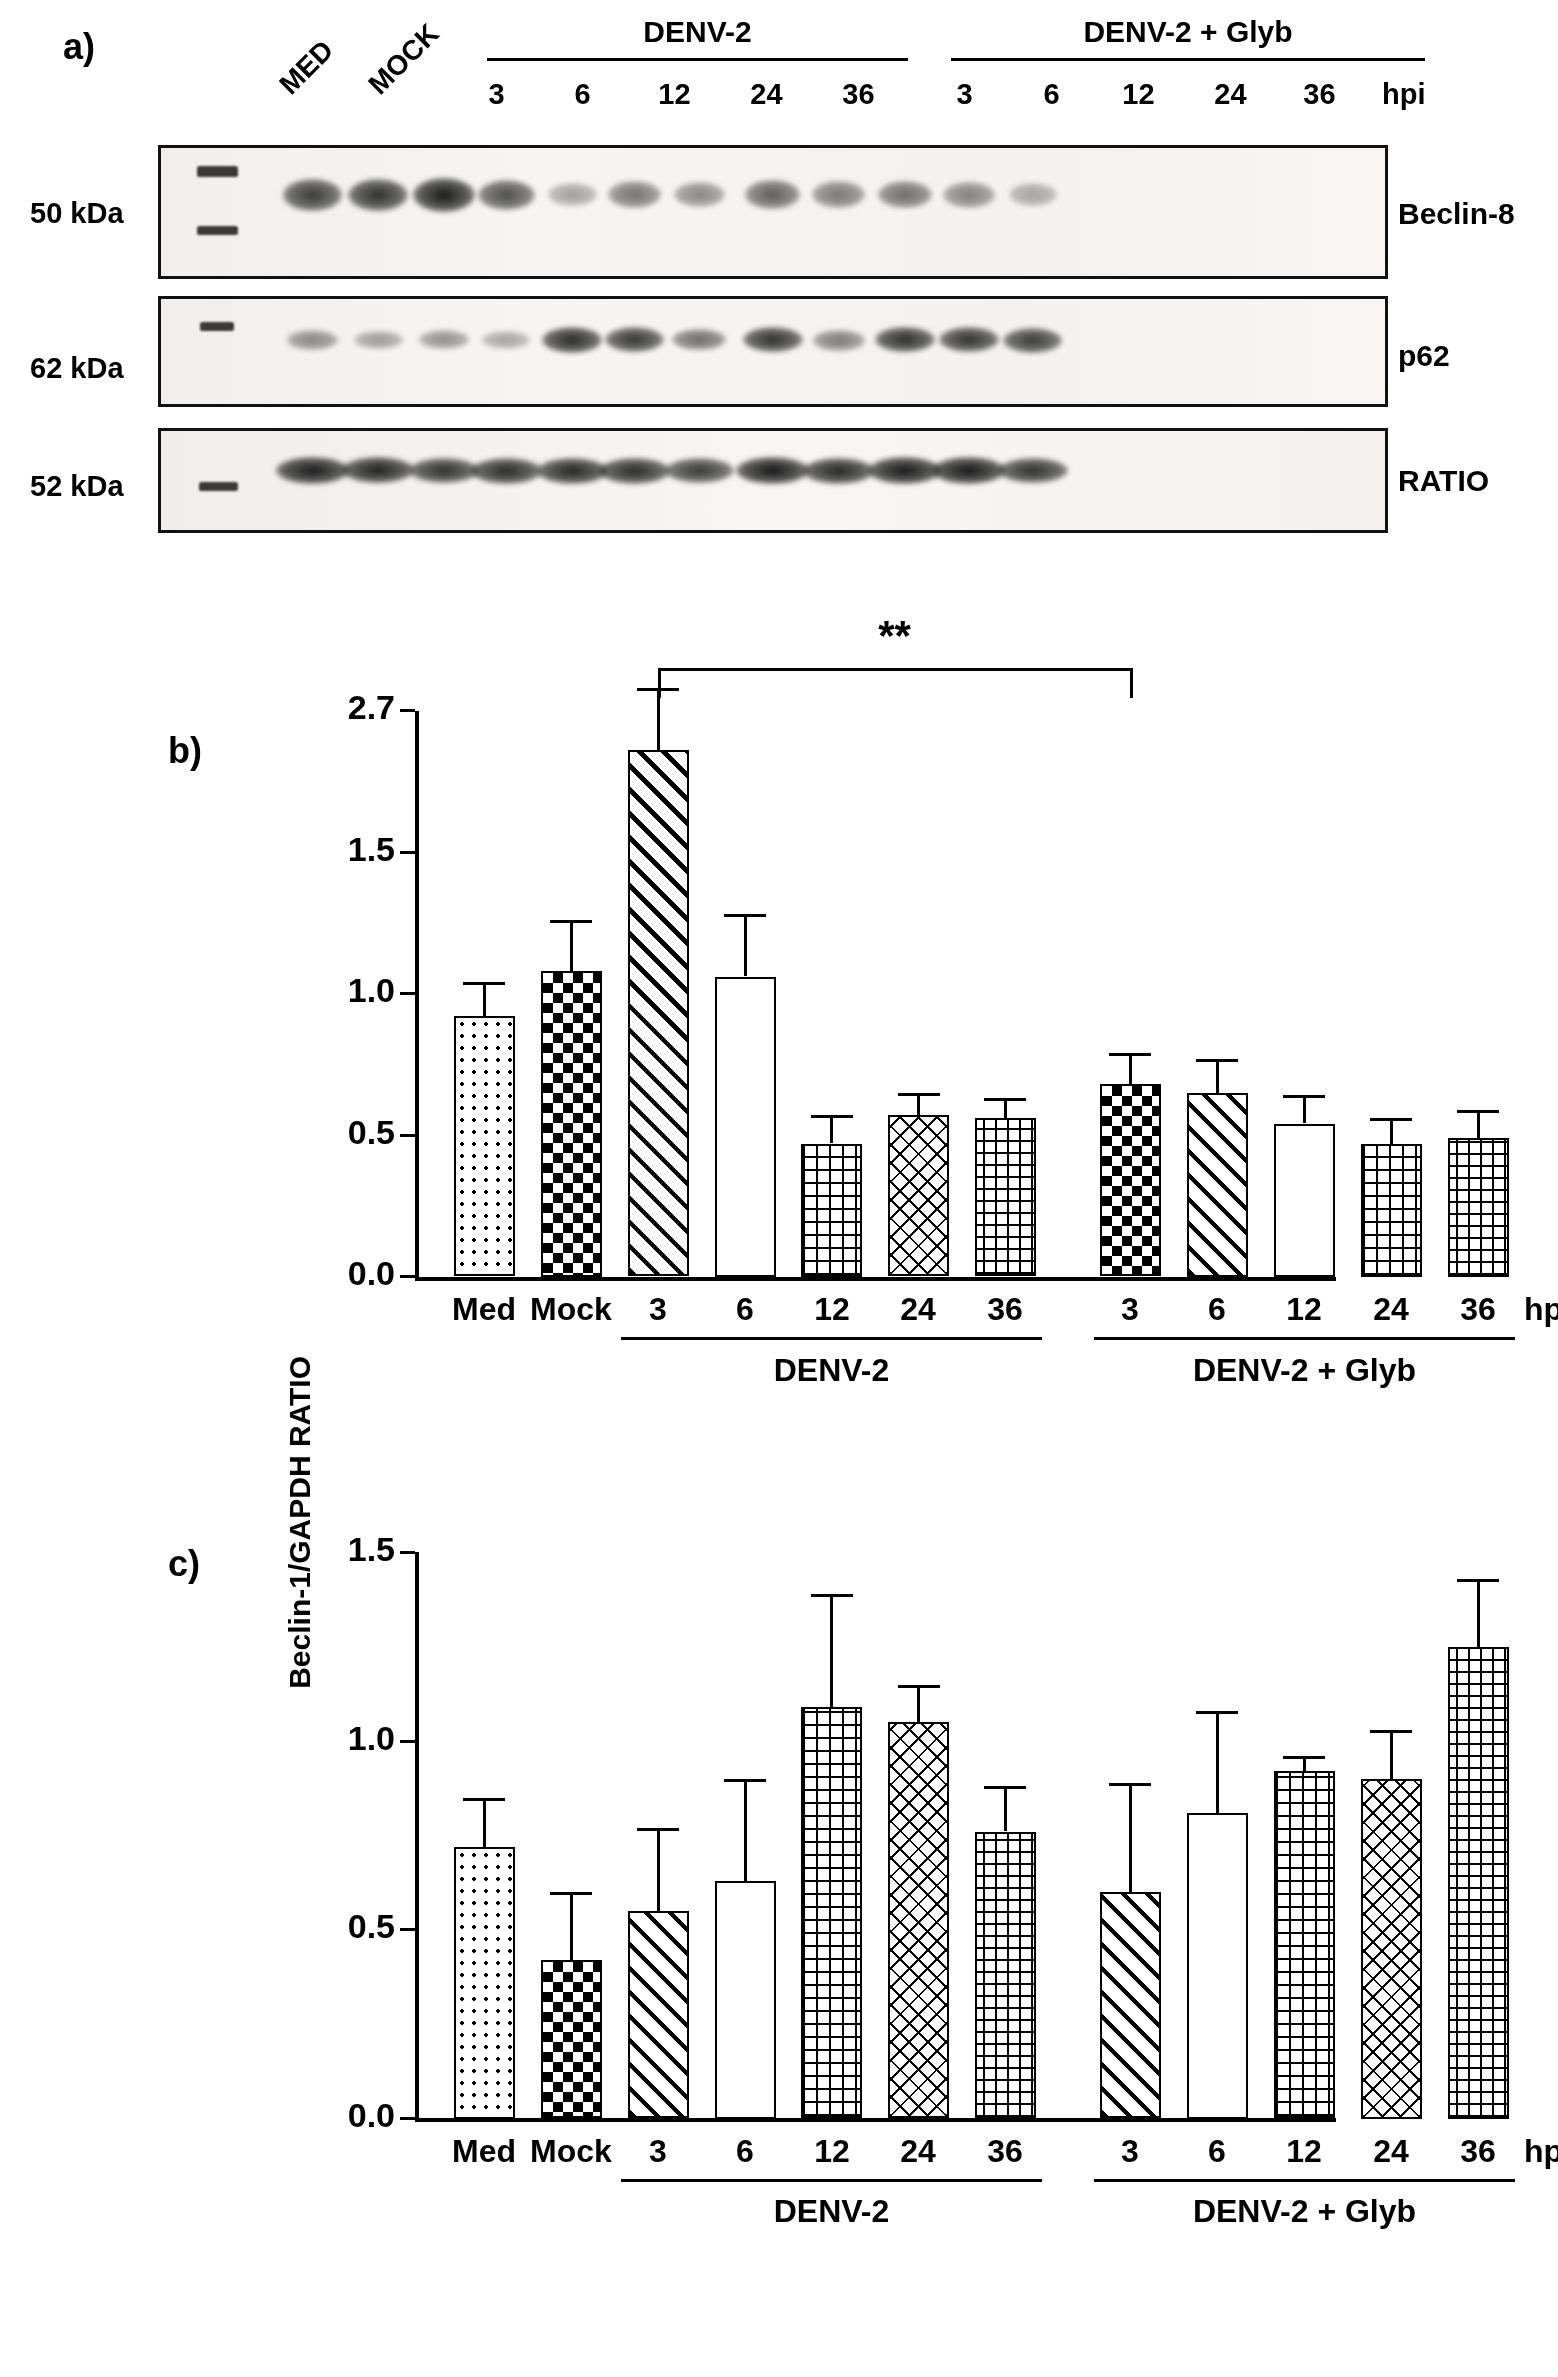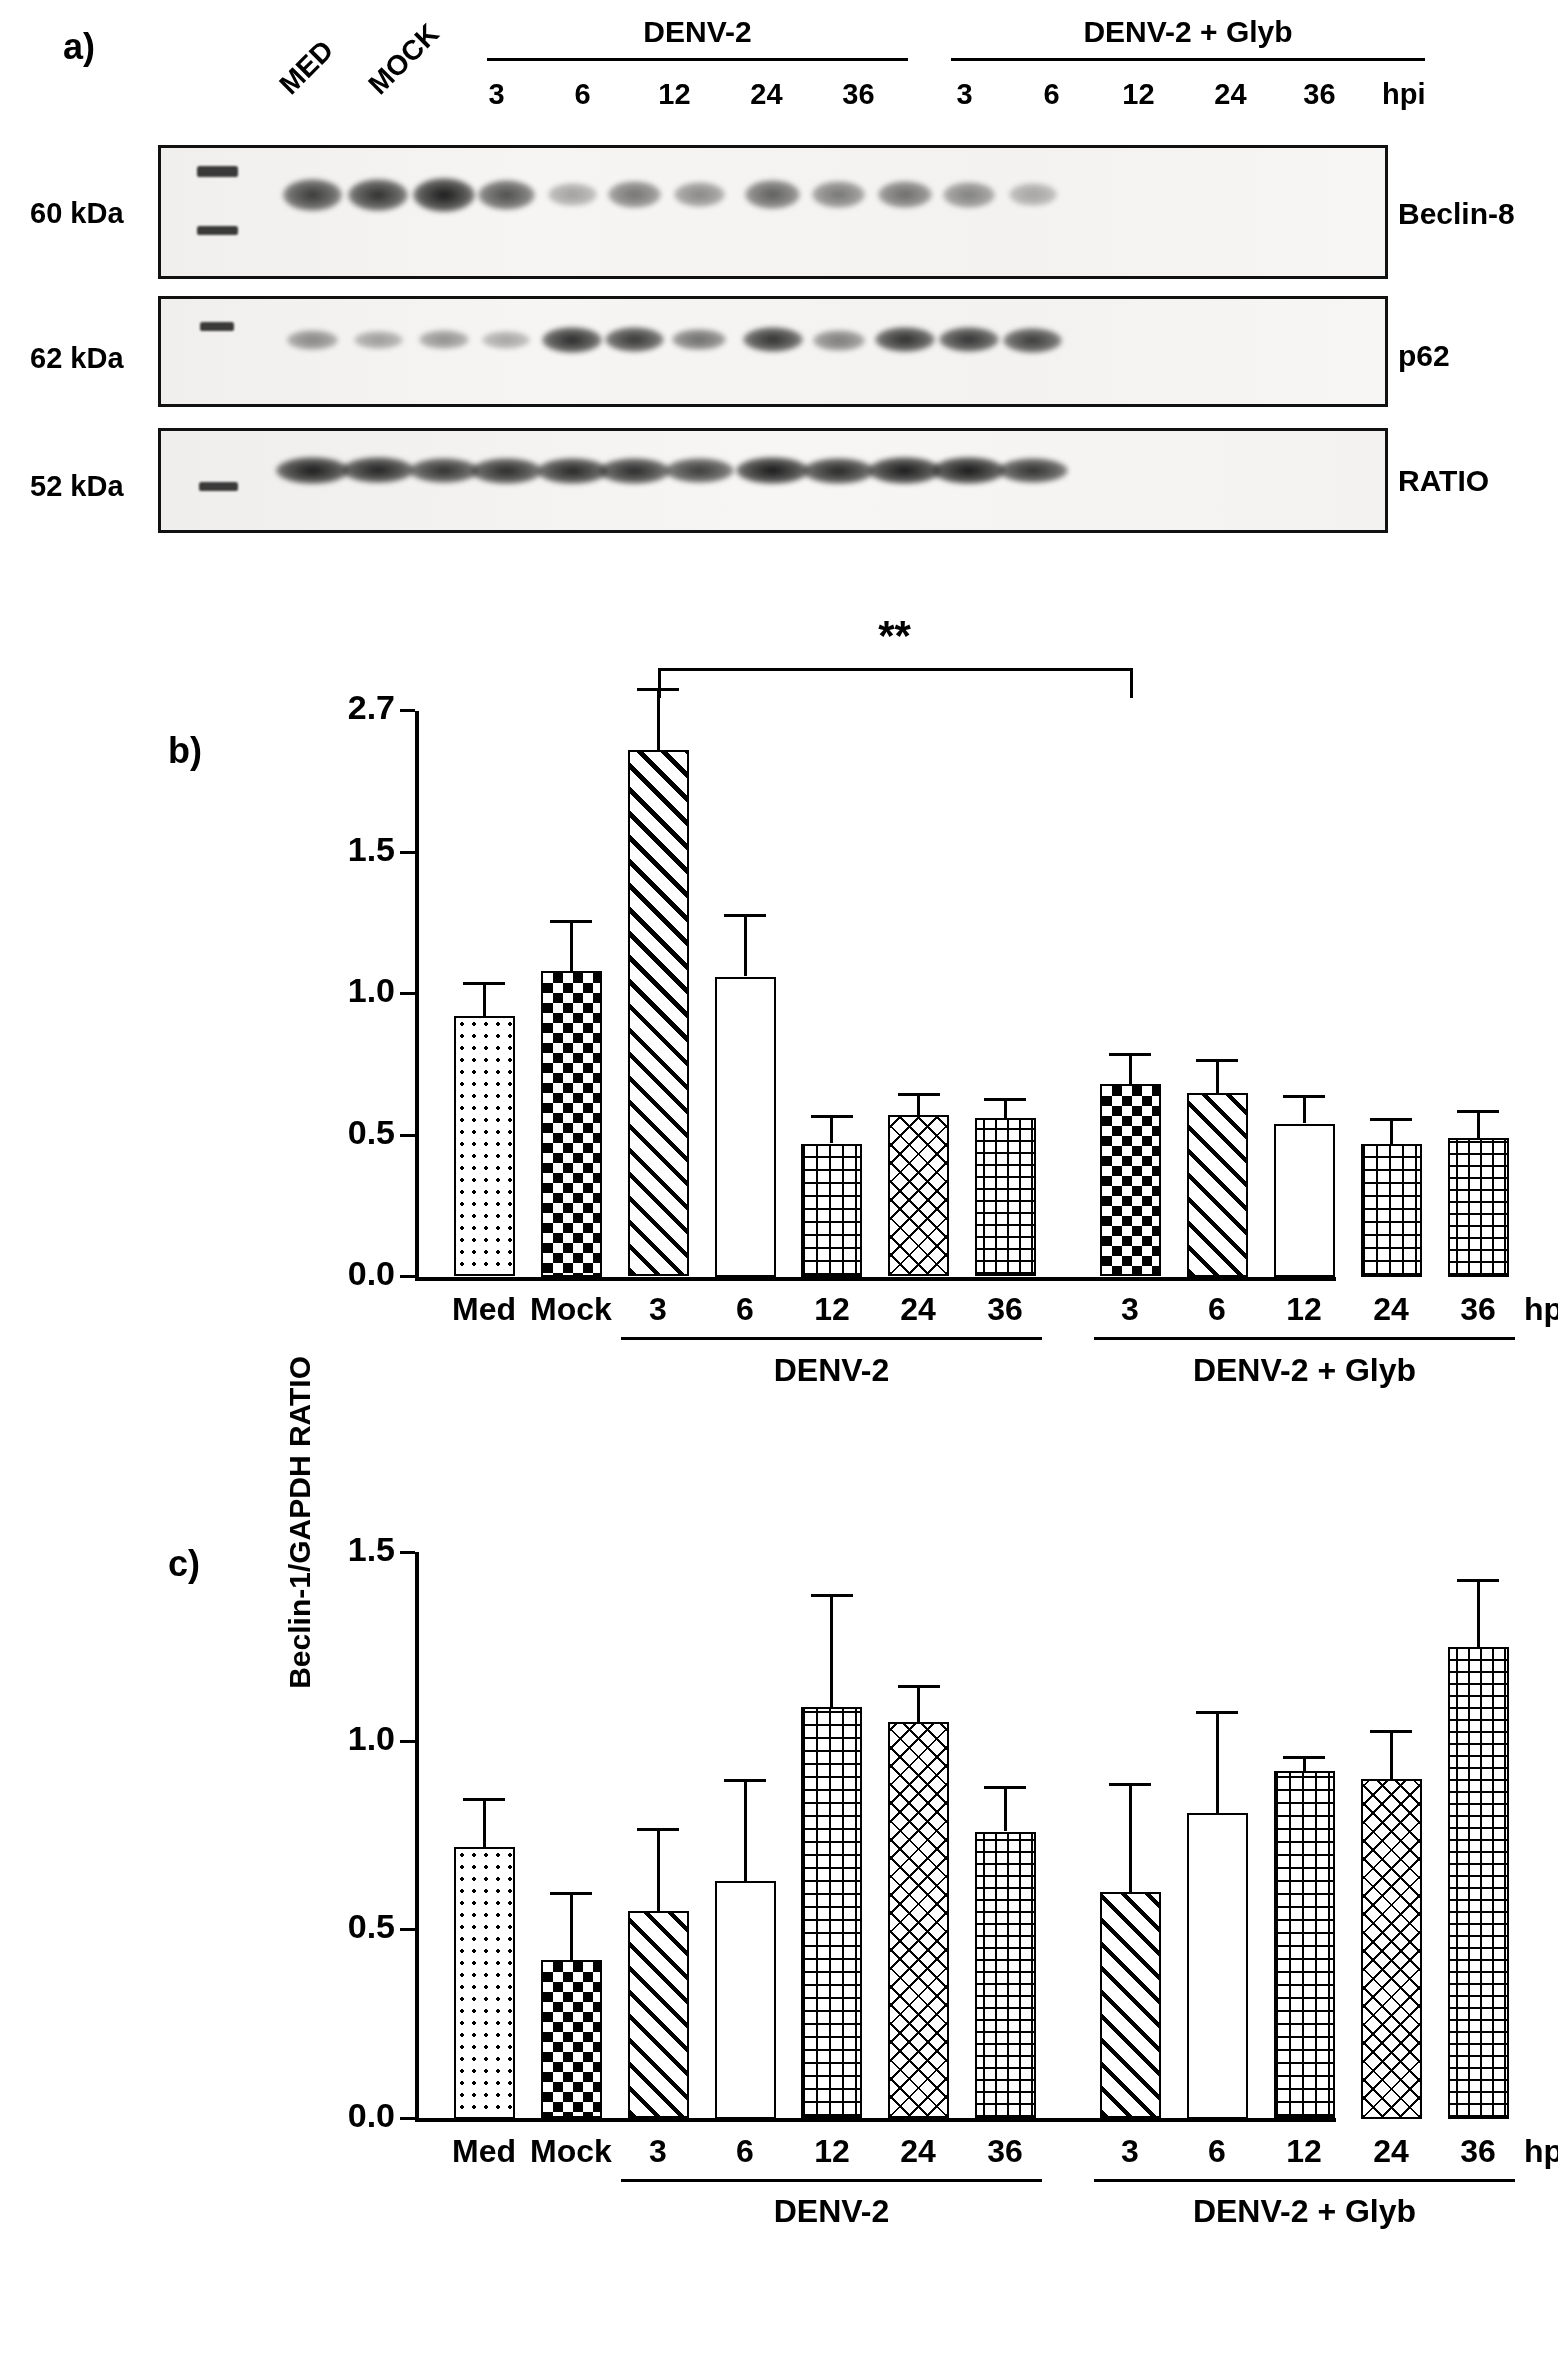--- a/index.html
+++ b/index.html
@@ -216,22 +216,22 @@
   <div class="tick-num" style="left:832px; top:78px;">36</div>
 
   <div class="tick-num" style="left:938px; top:78px;">3</div>
   <div class="tick-num" style="left:1025px; top:78px;">6</div>
   <div class="tick-num" style="left:1112px; top:78px;">12</div>
   <div class="tick-num" style="left:1204px; top:78px;">24</div>
   <div class="tick-num" style="left:1293px; top:78px;">36</div>
 
   <div class="hpi-label" style="left:1382px; top:78px;">hpi</div>
 
-  <div class="kda-label" style="left:30px; top:197px;">60 kDa</div>
-  <div class="kda-label" style="left:30px; top:342px;">62 kDa</div>
+  <div class="kda-label" style="left:30px; top:197px;">50 kDa</div>
+  <div class="kda-label" style="left:30px; top:352px;">62 kDa</div>
   <div class="kda-label" style="left:30px; top:470px;">52 kDa</div>
 
   <div class="blot-name" style="left:1398px; top:197px;">Beclin-8</div>
   <div class="blot-name" style="left:1398px; top:339px;">p62</div>
   <div class="blot-name" style="left:1398px; top:464px;">RATIO</div>
 
   <div class="blot-box" style="left:158px; top:145px; width:1224px; height:128px;">
     <div class="blot-inner"></div>
     <div class="marker" style="left:36px; top:18.4px; width:41px; height:10.5px;"></div>
     <div class="marker" style="left:36px; top:78px; width:41px; height:9.2px;"></div>

